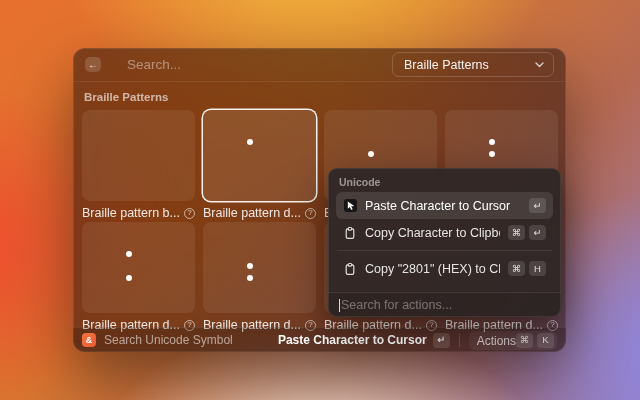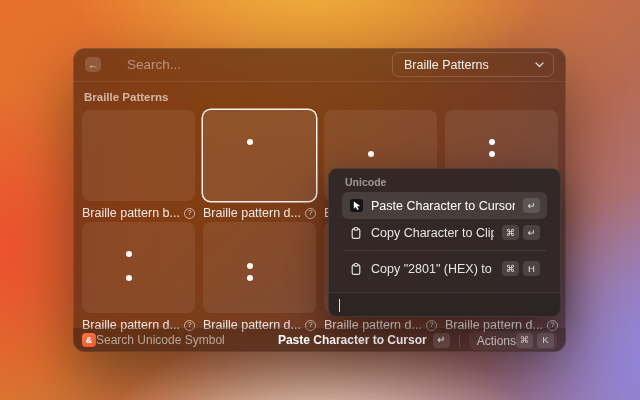--- a/index.html
+++ b/index.html
@@ -53,21 +53,21 @@
   .info-icon { flex:0 0 auto; width:11px; height:11px; border-radius:50%;
     border:1px solid rgba(255,255,255,0.6); color:rgba(255,255,255,0.75);
     font-size:8px; line-height:1; display:flex; align-items:center; justify-content:center; }
 
   
   .panel { position:absolute; left:328px; top:168px; width:233px; height:149px; z-index:5;
     border-radius:9px; overflow:hidden; display:flex; flex-direction:column;
     background:rgba(45,38,37,0.93);
     backdrop-filter: blur(26px); -webkit-backdrop-filter: blur(26px);
     box-shadow:0 14px 38px rgba(0,0,0,0.45), inset 0 0 0 1px rgba(255,255,255,0.09); }
-  .panel-list { flex:1; overflow:hidden; padding:5px 14px 0; }
+  .panel-list { flex:1; overflow:hidden; padding:5px 8px 0; }
   .panel-sec-title { font-size:10.5px; line-height:13px; font-weight:700;
     color:rgba(255,255,255,0.5); margin:3px 0 3px 3px; }
   .panel-divider { height:1px; background:rgba(255,255,255,0.09); margin:4px 1px; }
   .panel-row { height:27px; border-radius:6px; display:flex; align-items:center;
     padding:0 7px; gap:8px; color:rgba(255,255,255,0.88); font-size:12.5px; cursor:pointer; }
   .panel-row.selected { background:rgba(255,255,255,0.10); color:#fff; }
   .panel-row .label { flex:1; white-space:nowrap; overflow:hidden; }
   .row-icon { width:14px; height:14px; flex:0 0 auto; display:flex;
     align-items:center; justify-content:center; }
   .keys { display:flex; gap:4px; flex:0 0 auto; }
@@ -83,21 +83,21 @@
   .panel-search input::placeholder { color:rgba(255,255,255,0.35); }
 
   
   .status-bar { position:absolute; left:0; right:0; bottom:0; height:25px;
     border-top:1px solid rgba(255,255,255,0.08); background:rgba(18,9,7,0.22);
     display:flex; align-items:center; padding:0 9px; }
   .app-icon { width:14px; height:14px; border-radius:4px; flex:0 0 auto;
     background:linear-gradient(140deg,#f47540,#e7452d); color:#fff;
     font-size:9px; font-weight:700; line-height:1;
     display:flex; align-items:center; justify-content:center; }
-  .app-name { color:rgba(255,255,255,0.55); font-size:12px; }
+  .app-name { margin-left:8px; color:rgba(255,255,255,0.55); font-size:12px; }
   .sb-right { margin-left:auto; display:flex; align-items:center; }
   .primary-action { display:flex; align-items:center; gap:6px; color:#fff;
     font-size:12px; font-weight:600; cursor:pointer; }
   .sb-divider { width:1px; height:13px; background:rgba(255,255,255,0.15); margin:0 9px; }
   .actions-btn { display:flex; align-items:flex-end; padding:2px 3px 2px 8px;
     border-radius:6px; background:rgba(255,255,255,0.06);
     color:rgba(255,255,255,0.75); font-size:12px; cursor:pointer; }
 </style>
 </head>
 <body>
@@ -269,14 +269,15 @@
         </span>
         <span class="label">Copy "2801" (HEX) to Clipboard</span>
         <span class="keys">
           <span class="badge">⌘</span>
           <span class="badge">H</span>
         </span>
       </div>
     </div>
   <div class="panel-search">
     <div class="caret"></div>
+    <input type="text" value="" placeholder="Search for actions..." style="">
   </div>
 </div>
 
 </body></html>

